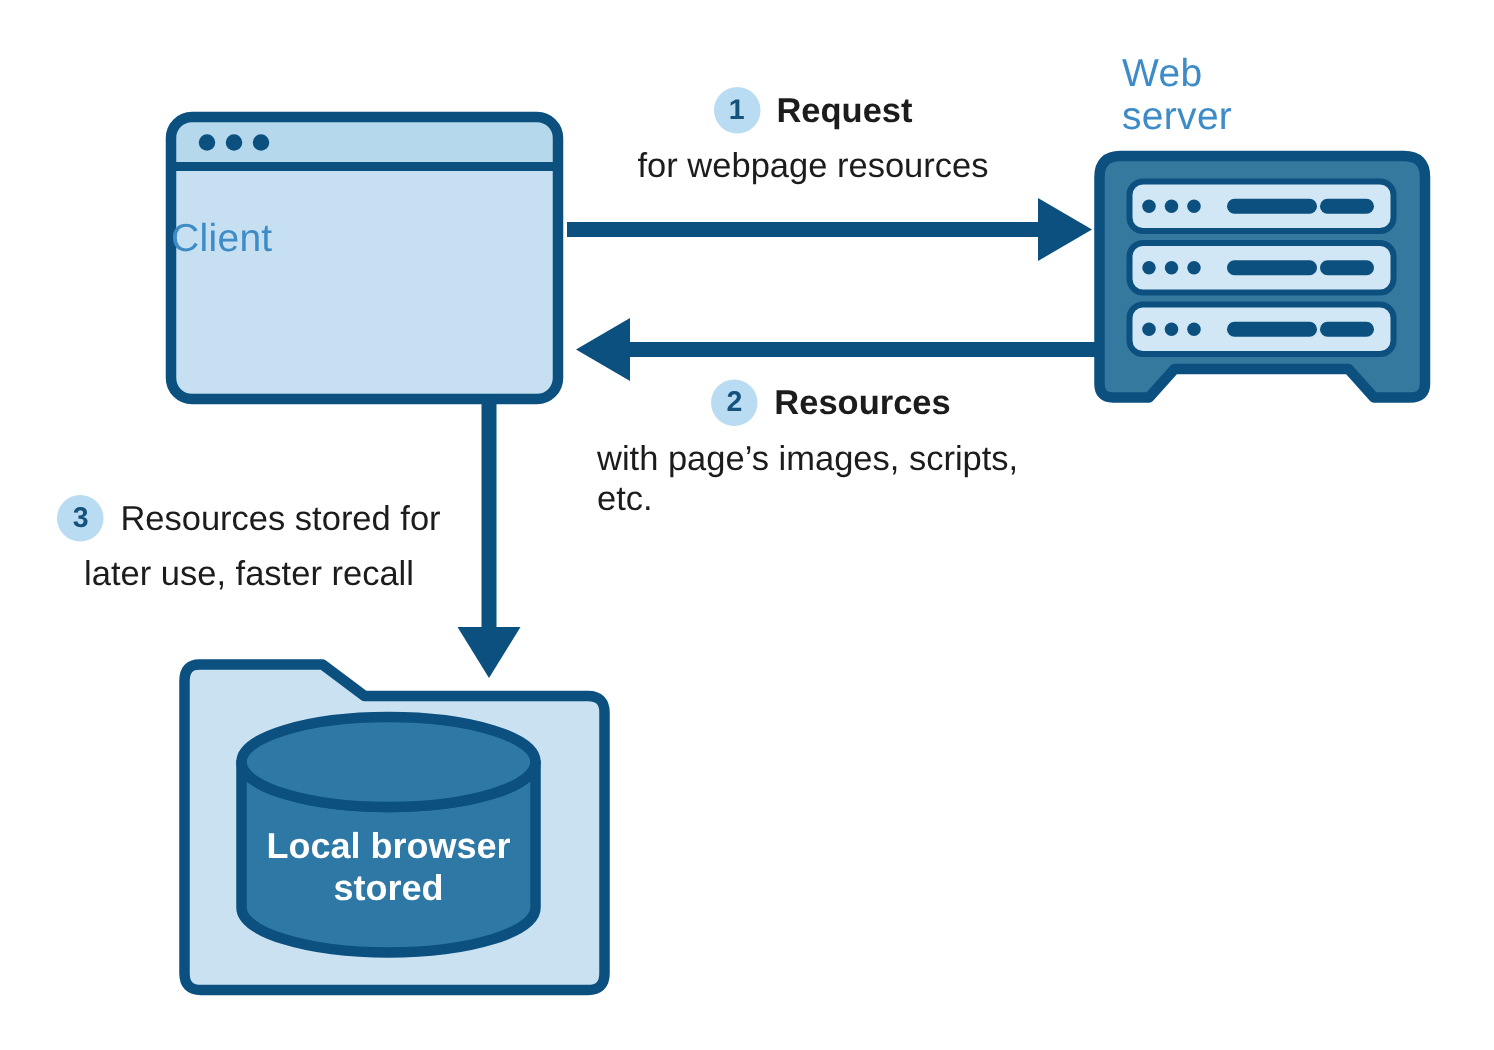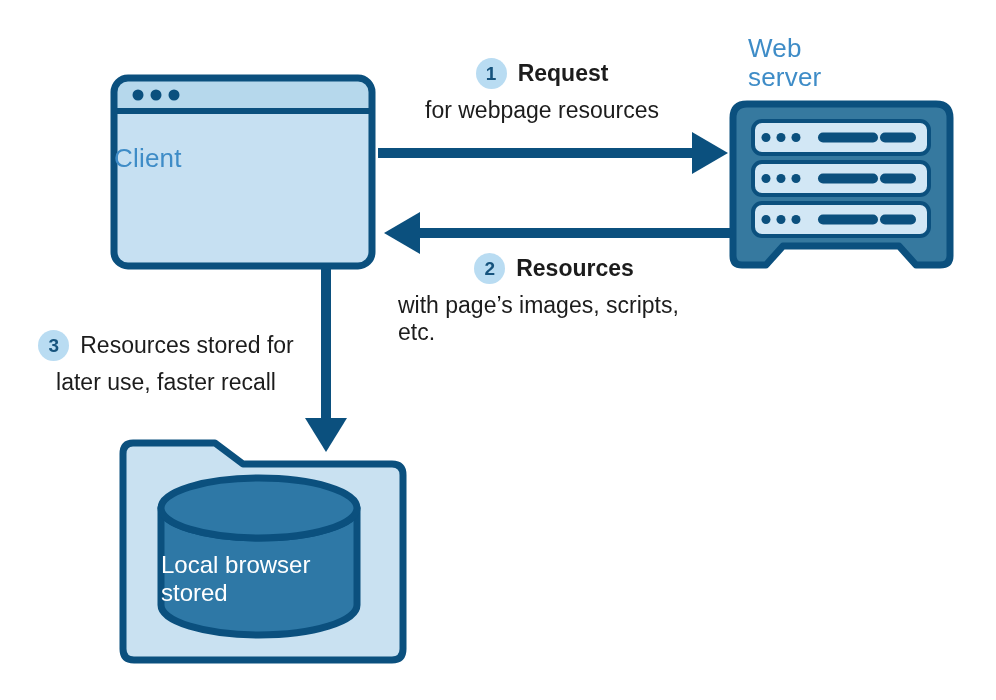--- a/index.html
+++ b/index.html
@@ -34,24 +34,25 @@
     position:absolute;
     text-align:left;
     color:var(--label-blue);
     font-size:26px;
     line-height:29px;
     letter-spacing:0.2px;
   }
   
   .cache-label{
     position:absolute;
-    text-align:left;
+    text-align:center;
     color:#ffffff;
     font-size:24px;
     line-height:28px;
+    font-weight:bold;
   }
   
   .step{
     position:absolute;
     display:flex;
     flex-direction:column;
     align-items:center;
     color:var(--text-dark);
     font-size:23px;
   }

